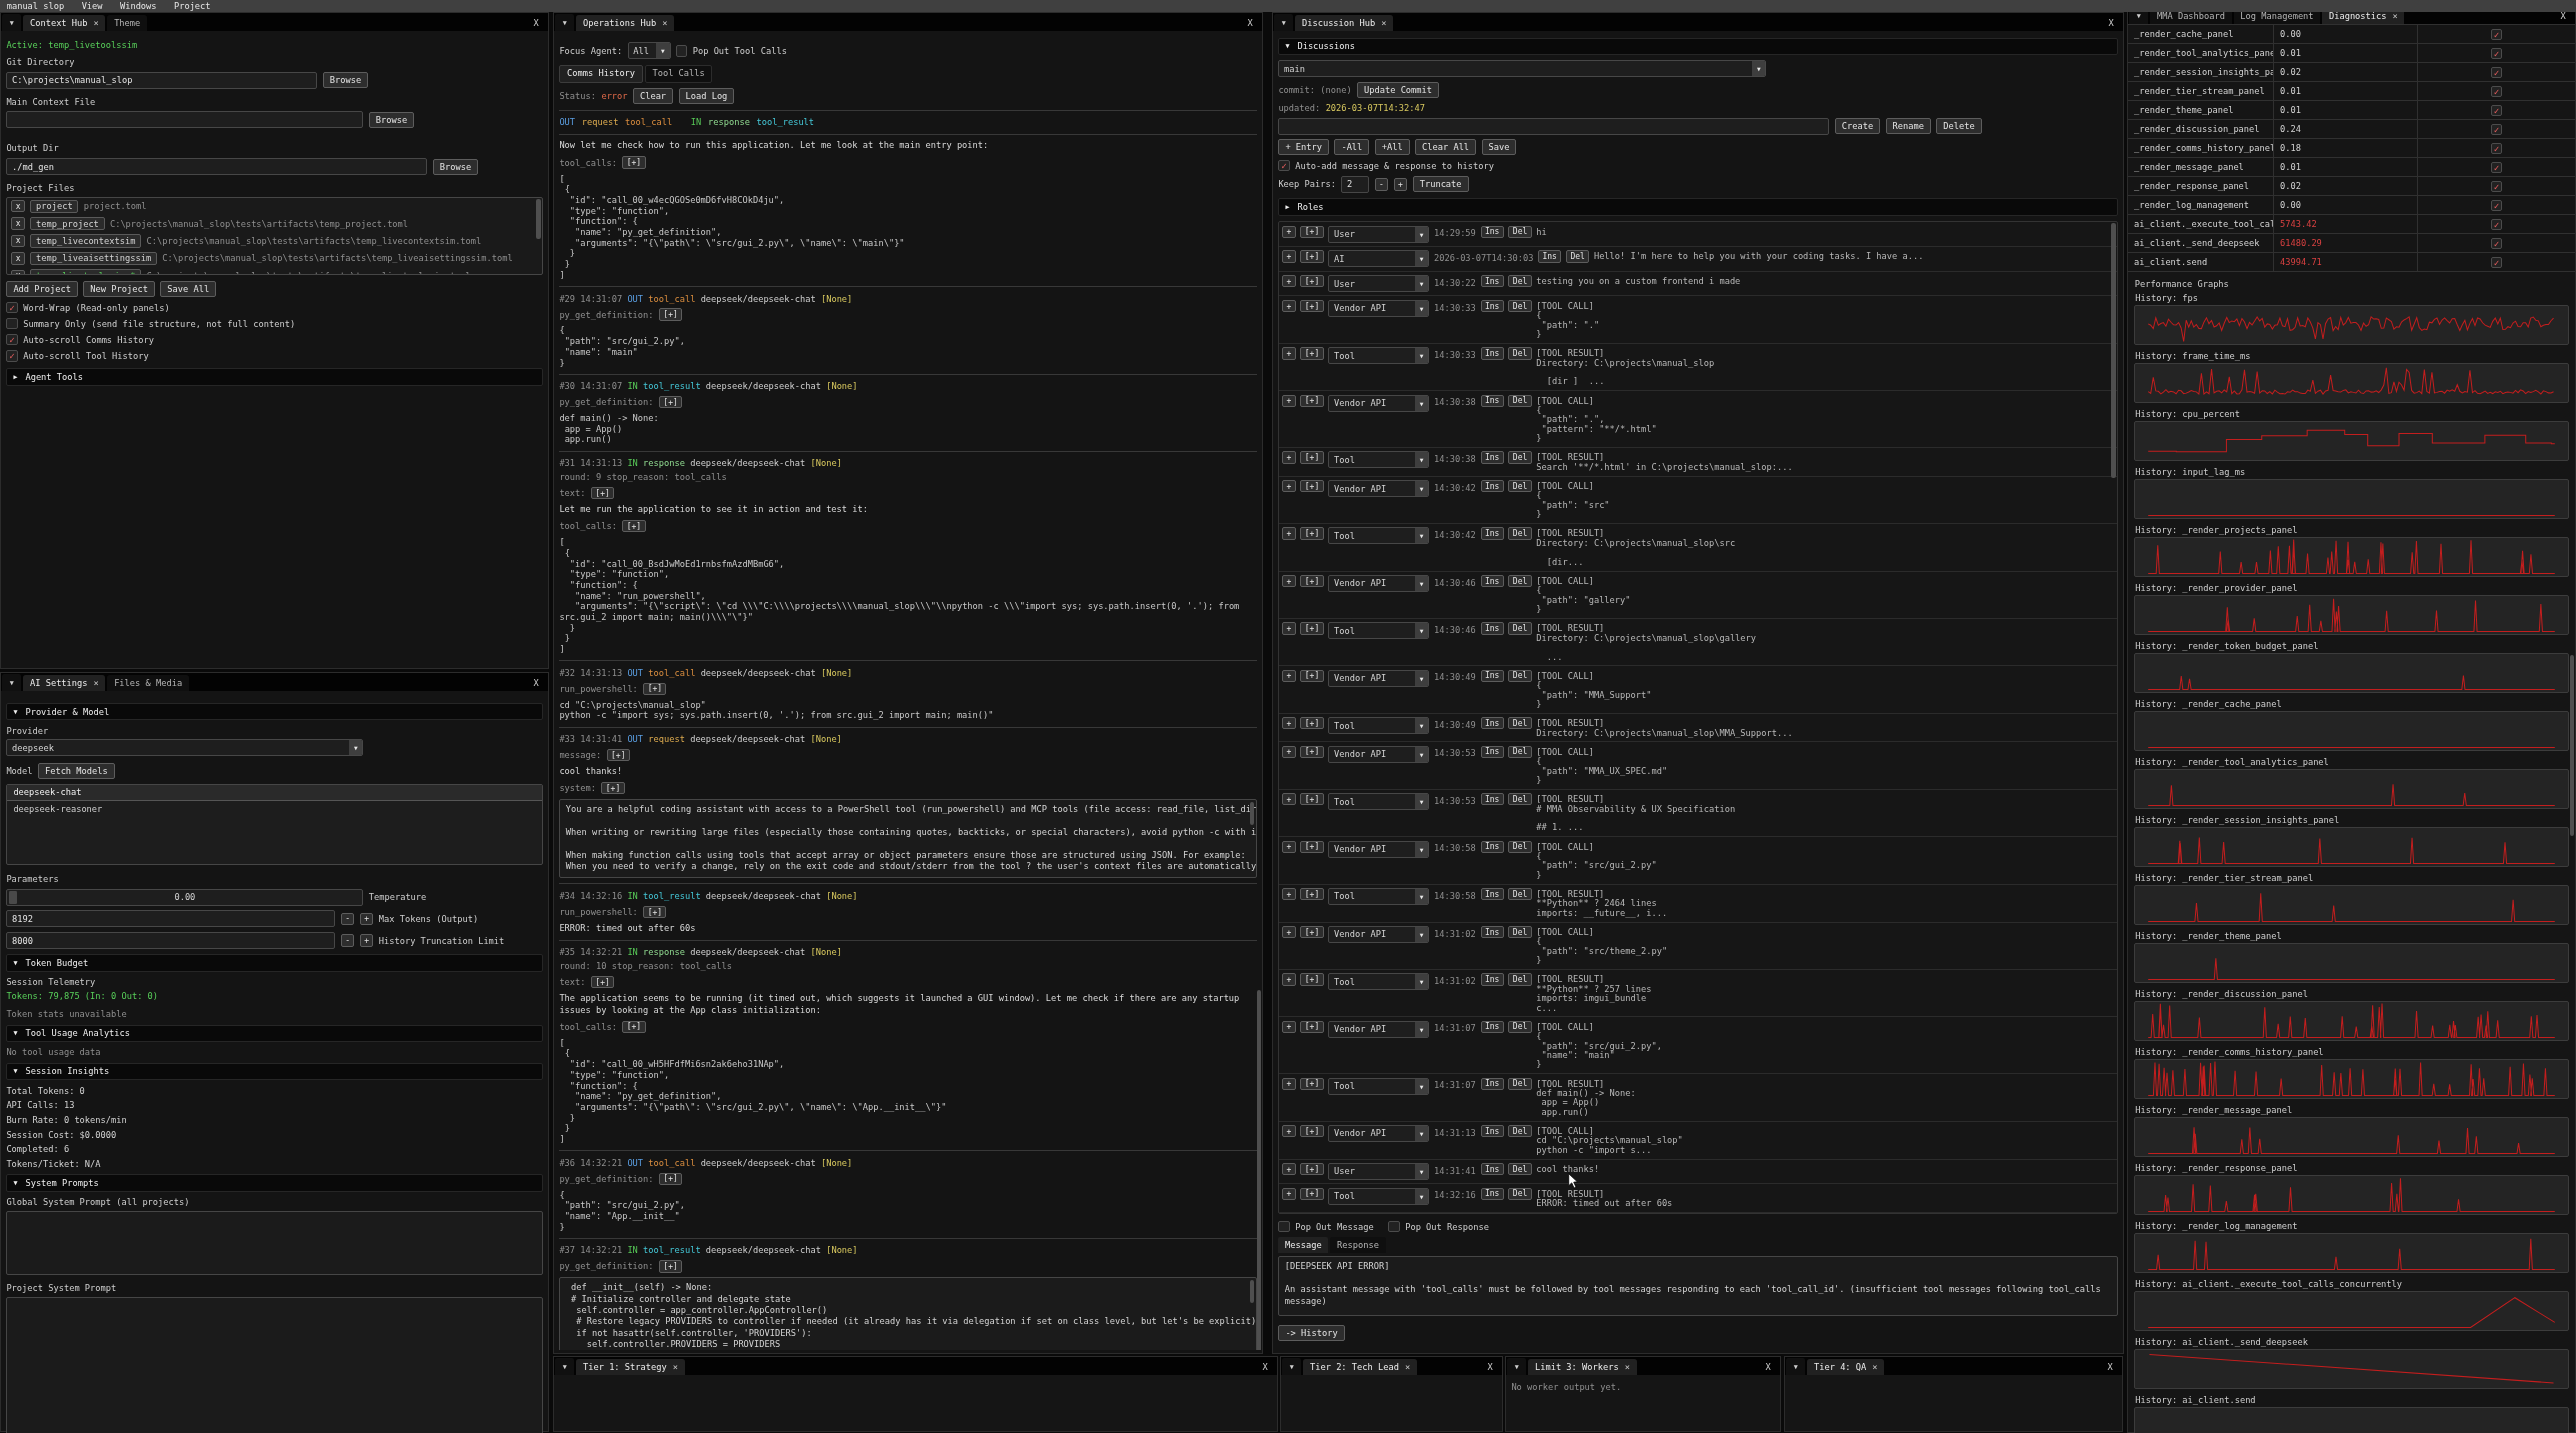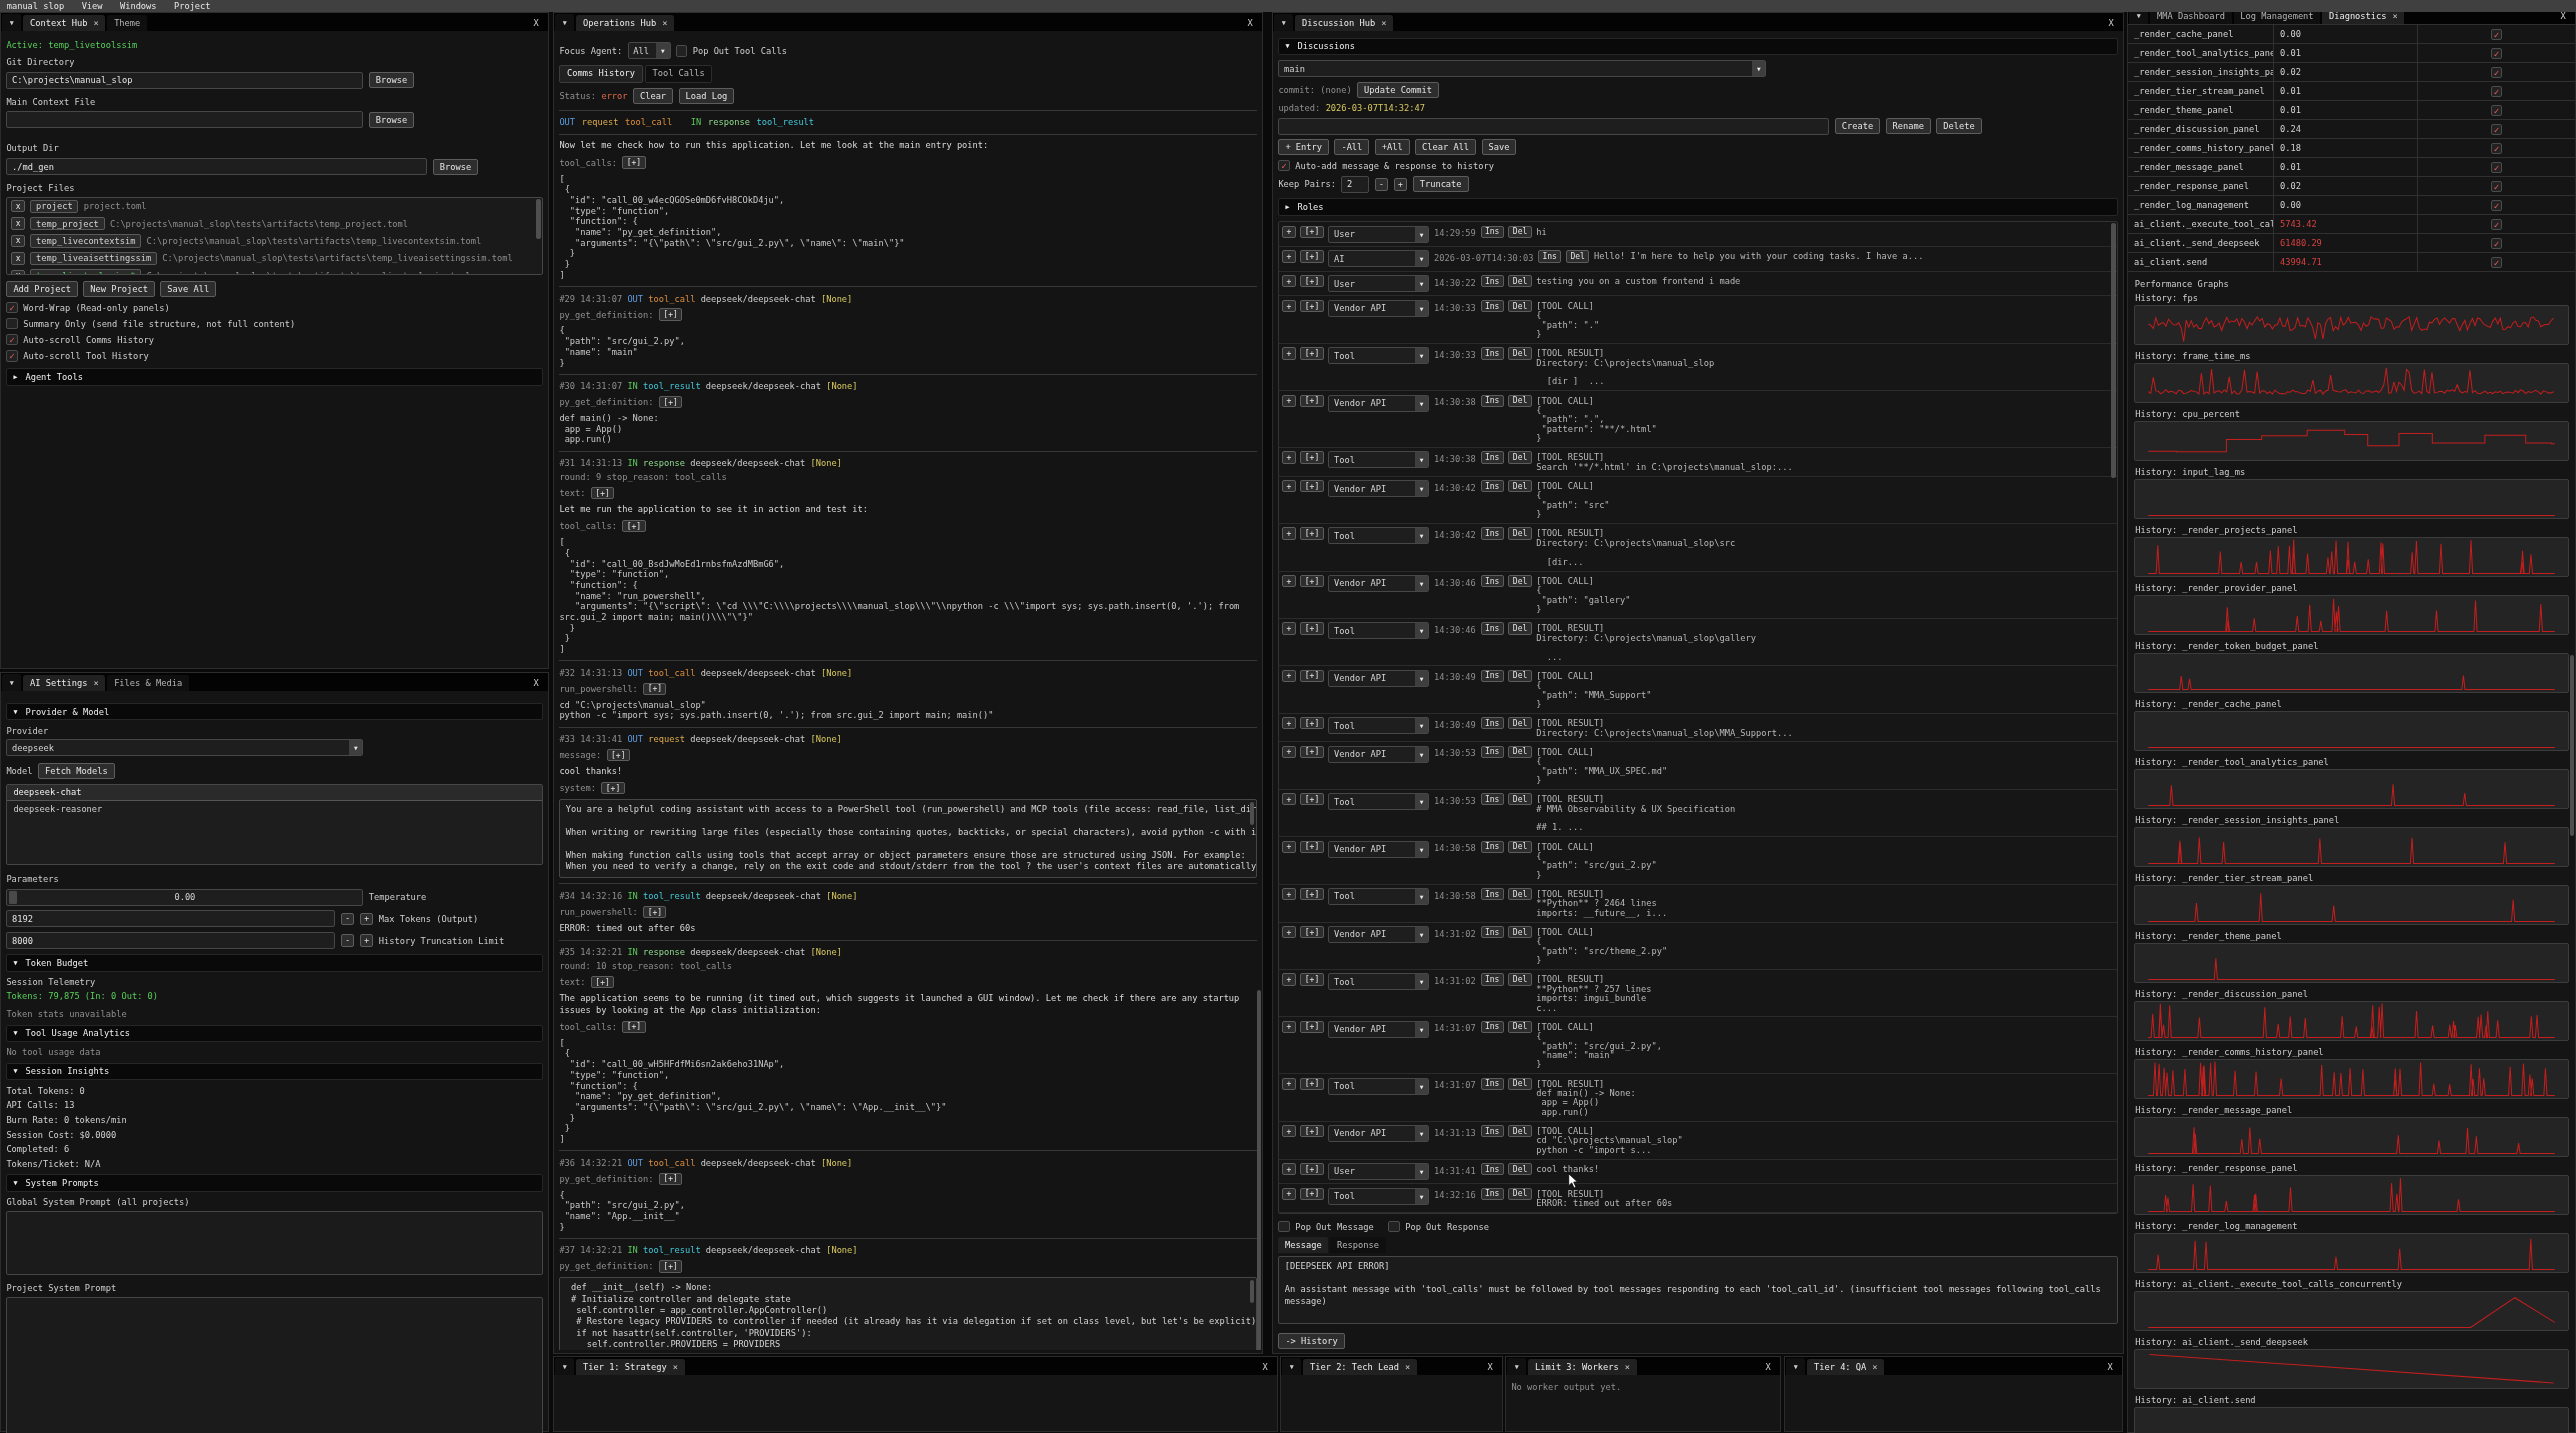--- a/index.html
+++ b/index.html
@@ -60,21 +60,21 @@
   <div class="tabbar">
     <div class="chev">▼</div>
     <div class="tab active"><span>Context Hub</span><span class="x">×</span></div>
     <div class="tab">Theme</div>
     <div class="closex">X</div>
   </div>
   <div class="pad">
     <div class="c-sgreen" style="margin:2.7px 0 6.7px 0">Active: temp_livetoolssim</div>
     <div class="lbl">Git Directory</div>
     <div class="row">
-        <div class="input" style="width:357px">C:\projects\manual_slop</div>
+        <div class="input" style="width:311px">C:\projects\manual_slop</div>
         <div class="btn">Browse</div>
       </div>
     <div class="lbl" style="margin-top:8px">Main Context File</div>
     <div class="row">
         <div class="input" style="width:357px"></div>
         <div class="btn">Browse</div>
       </div>
     <div class="lbl" style="margin-top:15px">Output Dir</div>
     <div class="row">
         <div class="input" style="width:421px">./md_gen</div>
@@ -807,21 +807,21 @@
     <div class="row" style="margin-top:6.7px">
       <span class="check"></span>
         <span class="lbl">Pop Out Message</span>
       <span class="check" style="margin-left:9.4px"></span>
         <span class="lbl">Pop Out Response</span>
     </div>
     <div style="display:flex;gap:2px;margin:4px 0 0 0">
       <div class="tab active" style="border-radius:2px 2px 0 0">Message</div>
       <div class="tab" style="border-radius:2px 2px 0 0">Response</div>
     </div>
-    <div class="borderbox" style="height:68px;white-space:pre-wrap">[DEEPSEEK API ERROR]
+    <div class="borderbox" style="height:60px;white-space:pre-wrap">[DEEPSEEK API ERROR]
 
 An assistant message with 'tool_calls' must be followed by tool messages responding to each 'tool_call_id'. (insufficient tool messages following tool_calls message)</div>
     <div class="btn" style="margin-top:5.4px">-&gt; History</div>
   </div>
 </section>
 
 <div id="tiers">
     <section class="tierpanel" style="left: 553px; top: 1356px; width: 725px; height: 76px; position: absolute;">
       <div class="tabbar">
         <div class="chev">▼</div>

